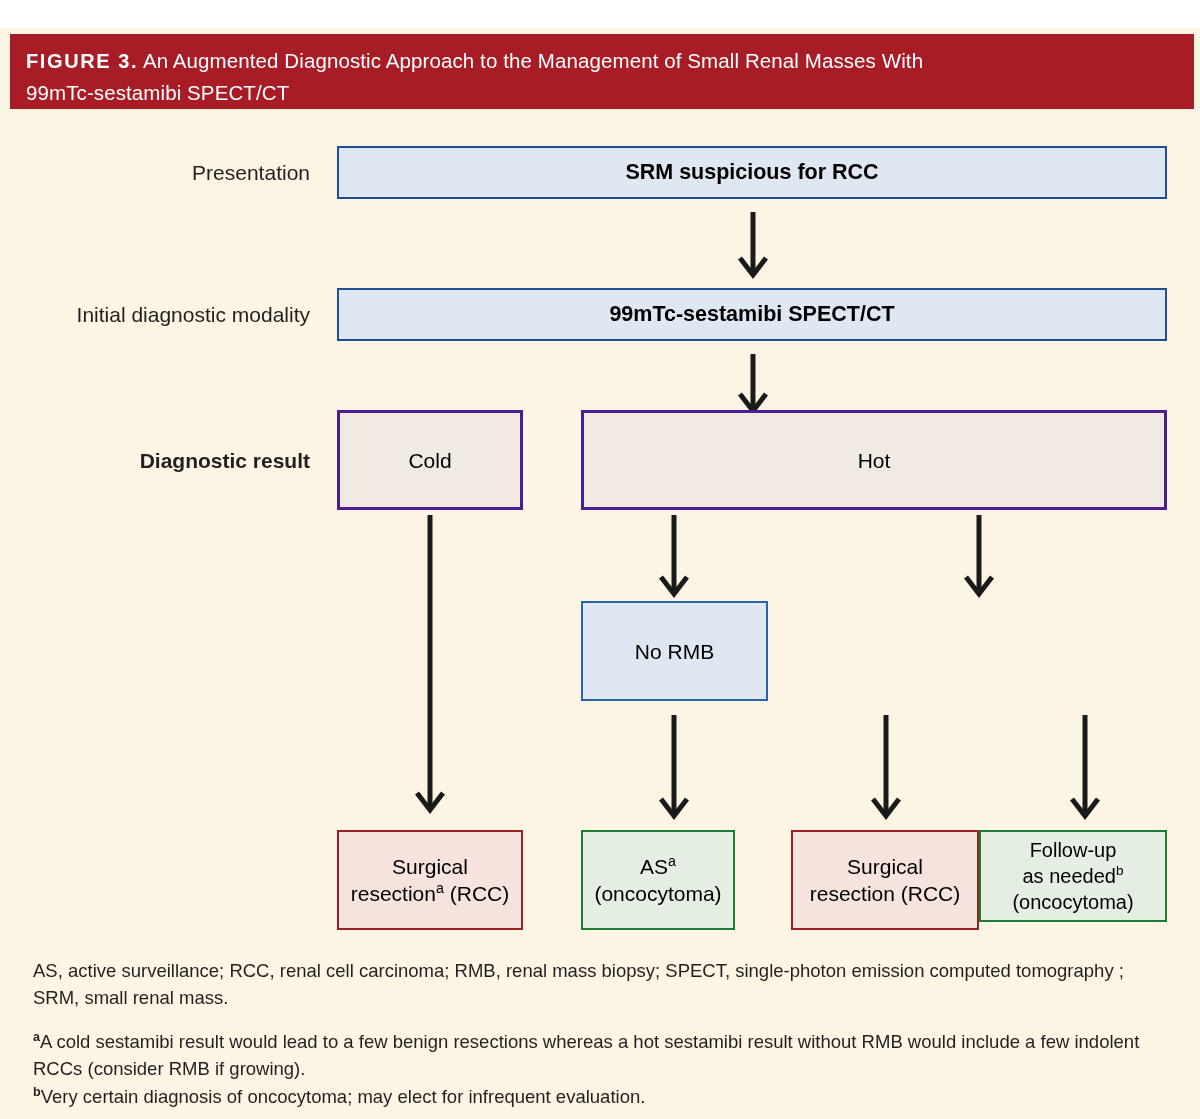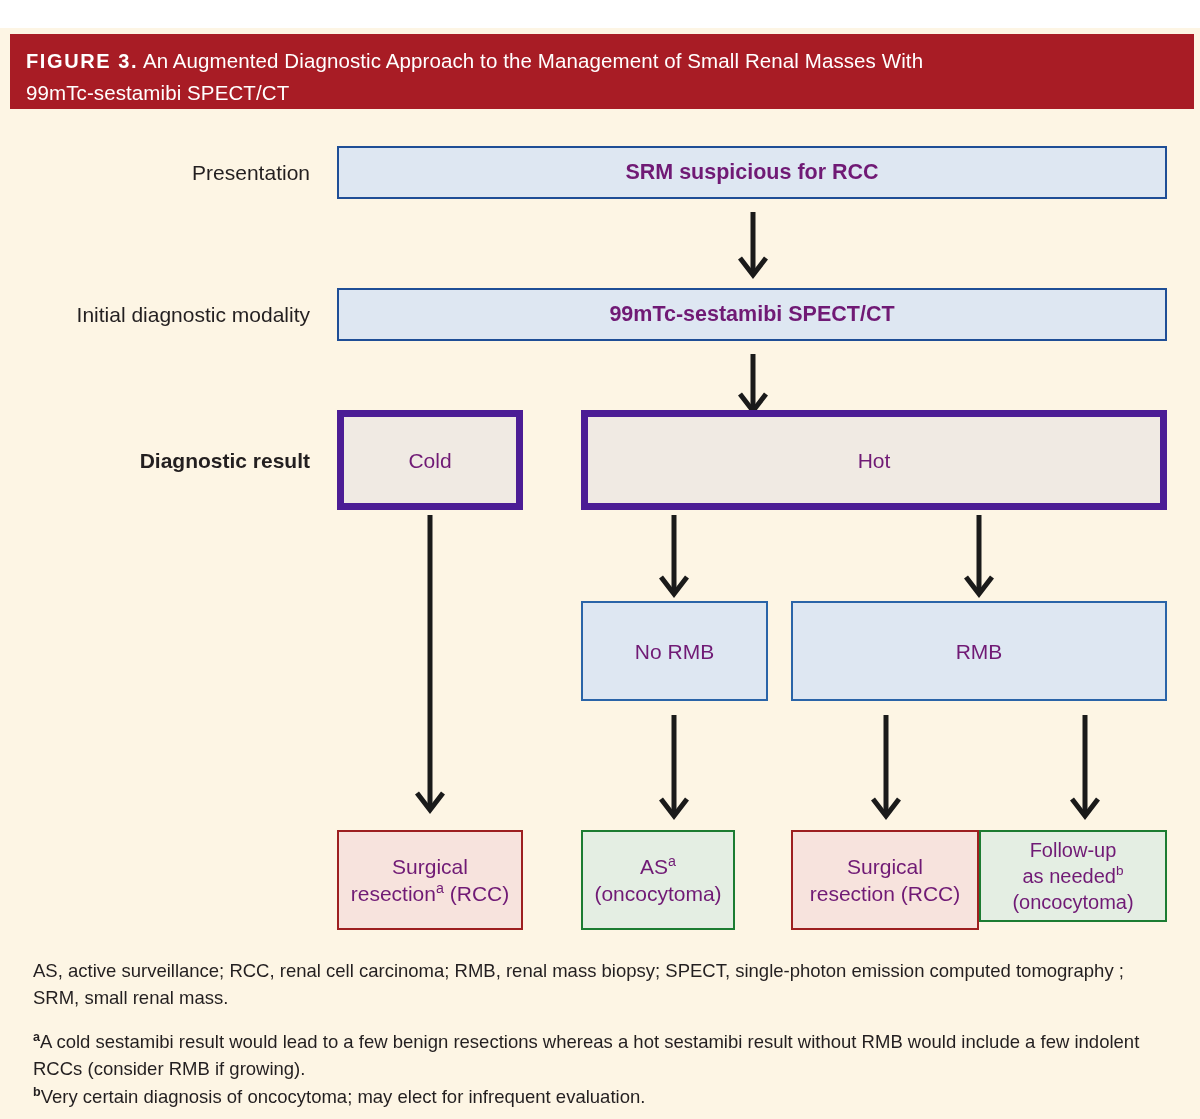--- a/index.html
+++ b/index.html
@@ -67,31 +67,31 @@
   
   .box {
     position: absolute;
     box-sizing: border-box;
     display: flex;
     align-items: center;
     justify-content: center;
     text-align: center;
     font-size: 21px;
     line-height: 27px;
-    color: #701a75;
+    color: #000000;
   }
   .box-blue {
     background: #dee7f2;
     border: 2px solid #2a64a8;
   }
   .box-blue-dark { border-color: #1f4e96; }
   .box-blue.bold { font-weight: bold; font-size: 21.5px; }
   .box-gray {
     background: #f0eae3;
-    border: 7px solid #4c1d95;
+    border: 3px solid #4c1d95;
   }
   .box-red {
     background: #f7e3dd;
     border: 2px solid #9d1f20;
   }
   .box-green {
     background: #e4eee3;
     border: 2px solid #1c7c32;
   }
 
@@ -174,21 +174,20 @@
     <path d="M 5 63 L 18 80 L 31 63" fill="none" stroke="#1a1a1a" stroke-width="5" stroke-linejoin="miter"></path>
   </svg>
 
   <svg class="arrow" style="left:961px; top:486px;" width="36" height="84">
     <line x1="18" y1="1" x2="18" y2="76" stroke="#1a1a1a" stroke-width="5"></line>
     <path d="M 5 63 L 18 80 L 31 63" fill="none" stroke="#1a1a1a" stroke-width="5" stroke-linejoin="miter"></path>
   </svg>
 
   <div class="box box-blue" style="left:581px; top:573px; width:187px; height:100px;">No RMB</div>
 
-  <div class="box box-blue" style="left:791px; top:573px; width:376px; height:100px;">RMB</div>
 
   <svg class="arrow" style="left:656px; top:686px;" width="36" height="106">
     <line x1="18" y1="1" x2="18" y2="98" stroke="#1a1a1a" stroke-width="5"></line>
     <path d="M 5 85 L 18 102 L 31 85" fill="none" stroke="#1a1a1a" stroke-width="5" stroke-linejoin="miter"></path>
   </svg>
 
   <svg class="arrow" style="left:868px; top:686px;" width="36" height="106">
     <line x1="18" y1="1" x2="18" y2="98" stroke="#1a1a1a" stroke-width="5"></line>
     <path d="M 5 85 L 18 102 L 31 85" fill="none" stroke="#1a1a1a" stroke-width="5" stroke-linejoin="miter"></path>
   </svg>

